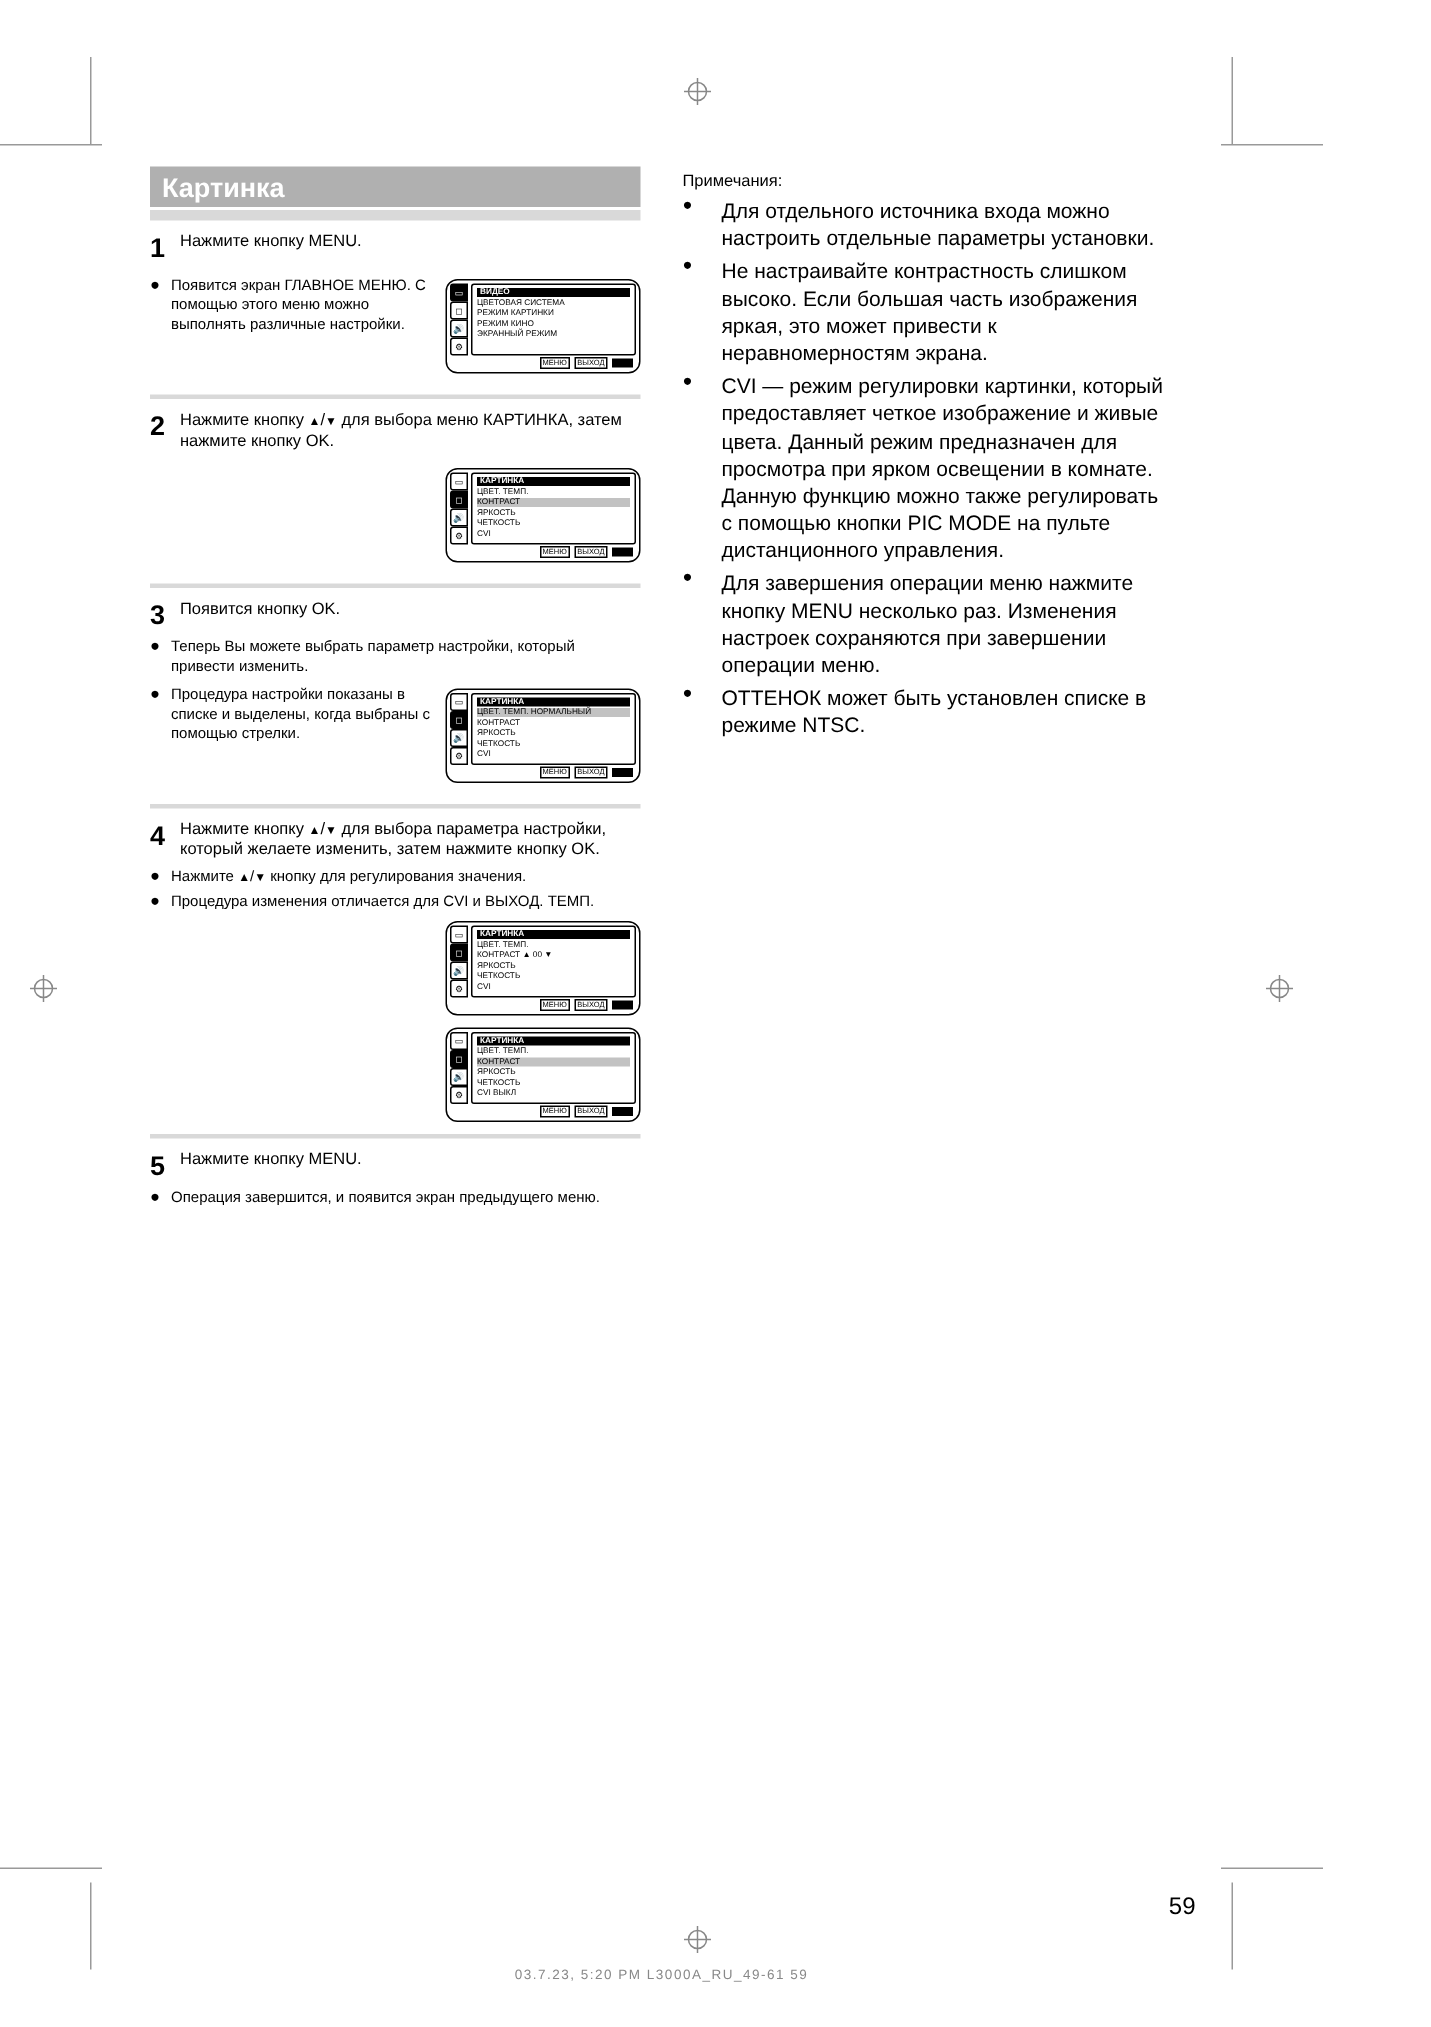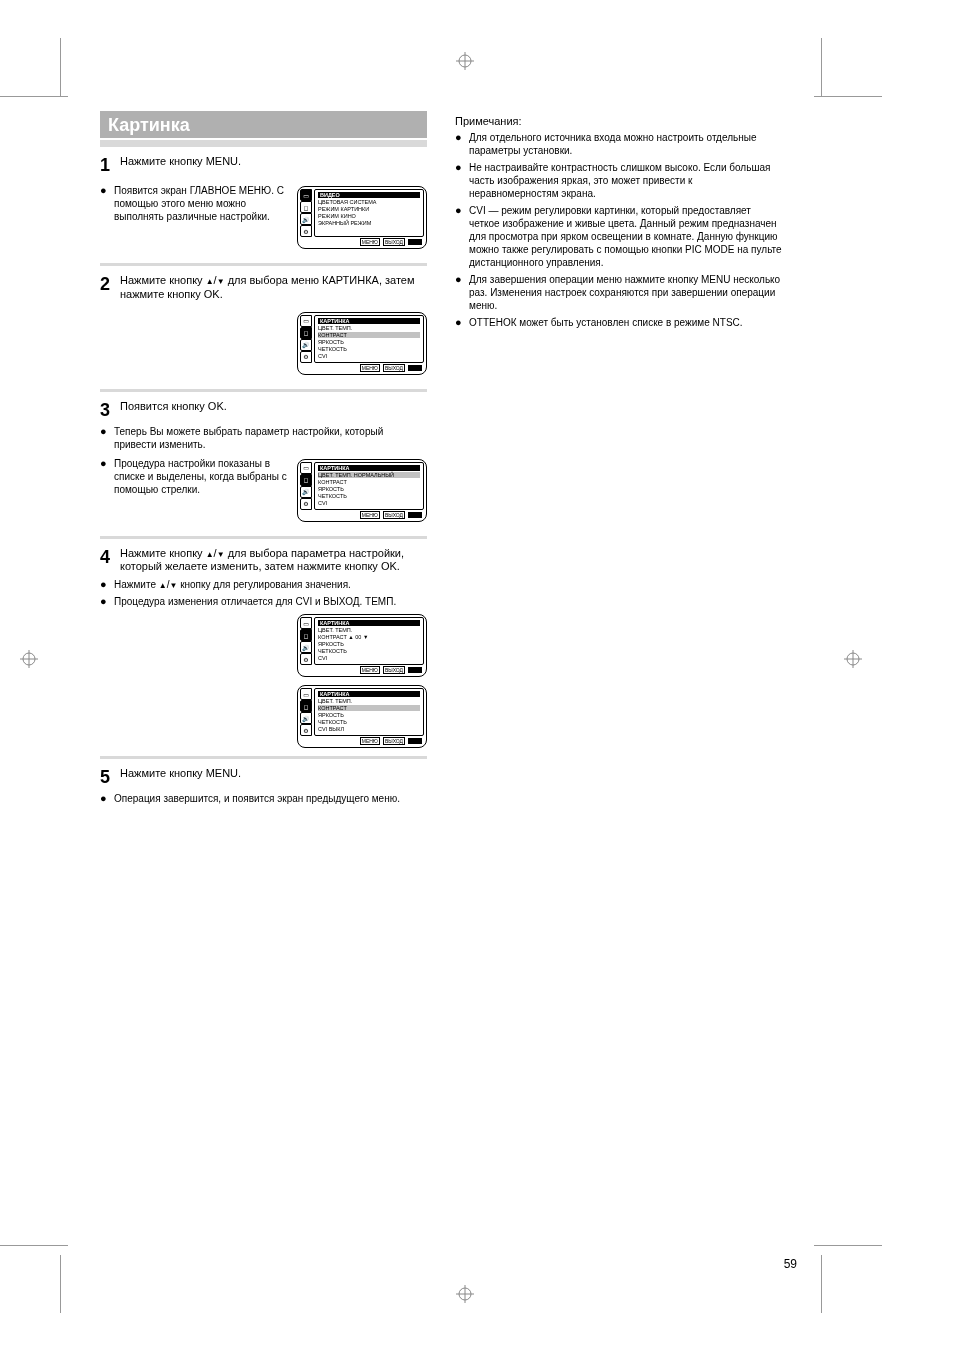--- a/index.html
+++ b/index.html
@@ -41,23 +41,23 @@
     margin: 70px 40px 0 40px;
     display: flex;
     gap: 28px;
   }
   .col {
     flex: 1 1 0;
     min-width: 0;
   }
   .page-num {
     position: absolute;
-    bottom: 80px;
+    bottom: 70px;
     right: 85px;
-    font-size: 12px;
+    font-size: 16px;
   }
   .rev-line {
     position: absolute;
     bottom: 30px;
     left: 0; right: 0;
     text-align: center;
     font-size: 9px;
     color: #888;
     letter-spacing: 1px;
   }
@@ -125,21 +125,21 @@
     padding: 1px 2px 0 2px;
     font-size: 5px;
   }
   .osd-foot .box { border: 1px solid #000; padding: 0 1px; }
   .osd-foot .blk2 { background:#000; width:14px; height:6px; display:inline-block; }
 
   .gray-sep {
     height: 3px; background: #d9d9d9; margin: 6px 0;
   }
 
-  .right-col .bullet-text { font-size: 10px; }
+  .right-col .bullet-text { font-size: 14px; margin-left: 12px; }
 </style>
 </head>
 <body>
 <div class="page">
 
   <div class="crop crop-tl-v"></div>
     <div class="crop crop-tl-h"></div>
   <div class="crop crop-tr-v"></div>
     <div class="crop crop-tr-h"></div>
   <div class="crop crop-bl-v"></div>
@@ -383,13 +383,14 @@
         <div class="bullet-text">Для завершения операции меню нажмите кнопку MENU несколько раз. Изменения настроек сохраняются при завершении операции меню.</div>
         </div>
       <div class="bullet-line">
           <div class="bullet-dot">●</div>
         <div class="bullet-text">ОТТЕНОК может быть установлен списке в режиме NTSC.</div>
         </div>
     </div>
   </div>
 
   <div class="page-num">59</div>
+  <div class="rev-line">03.7.23, 5:20 PM     L3000A_RU_49-61     59</div>
 </div>
 
 </body></html>

